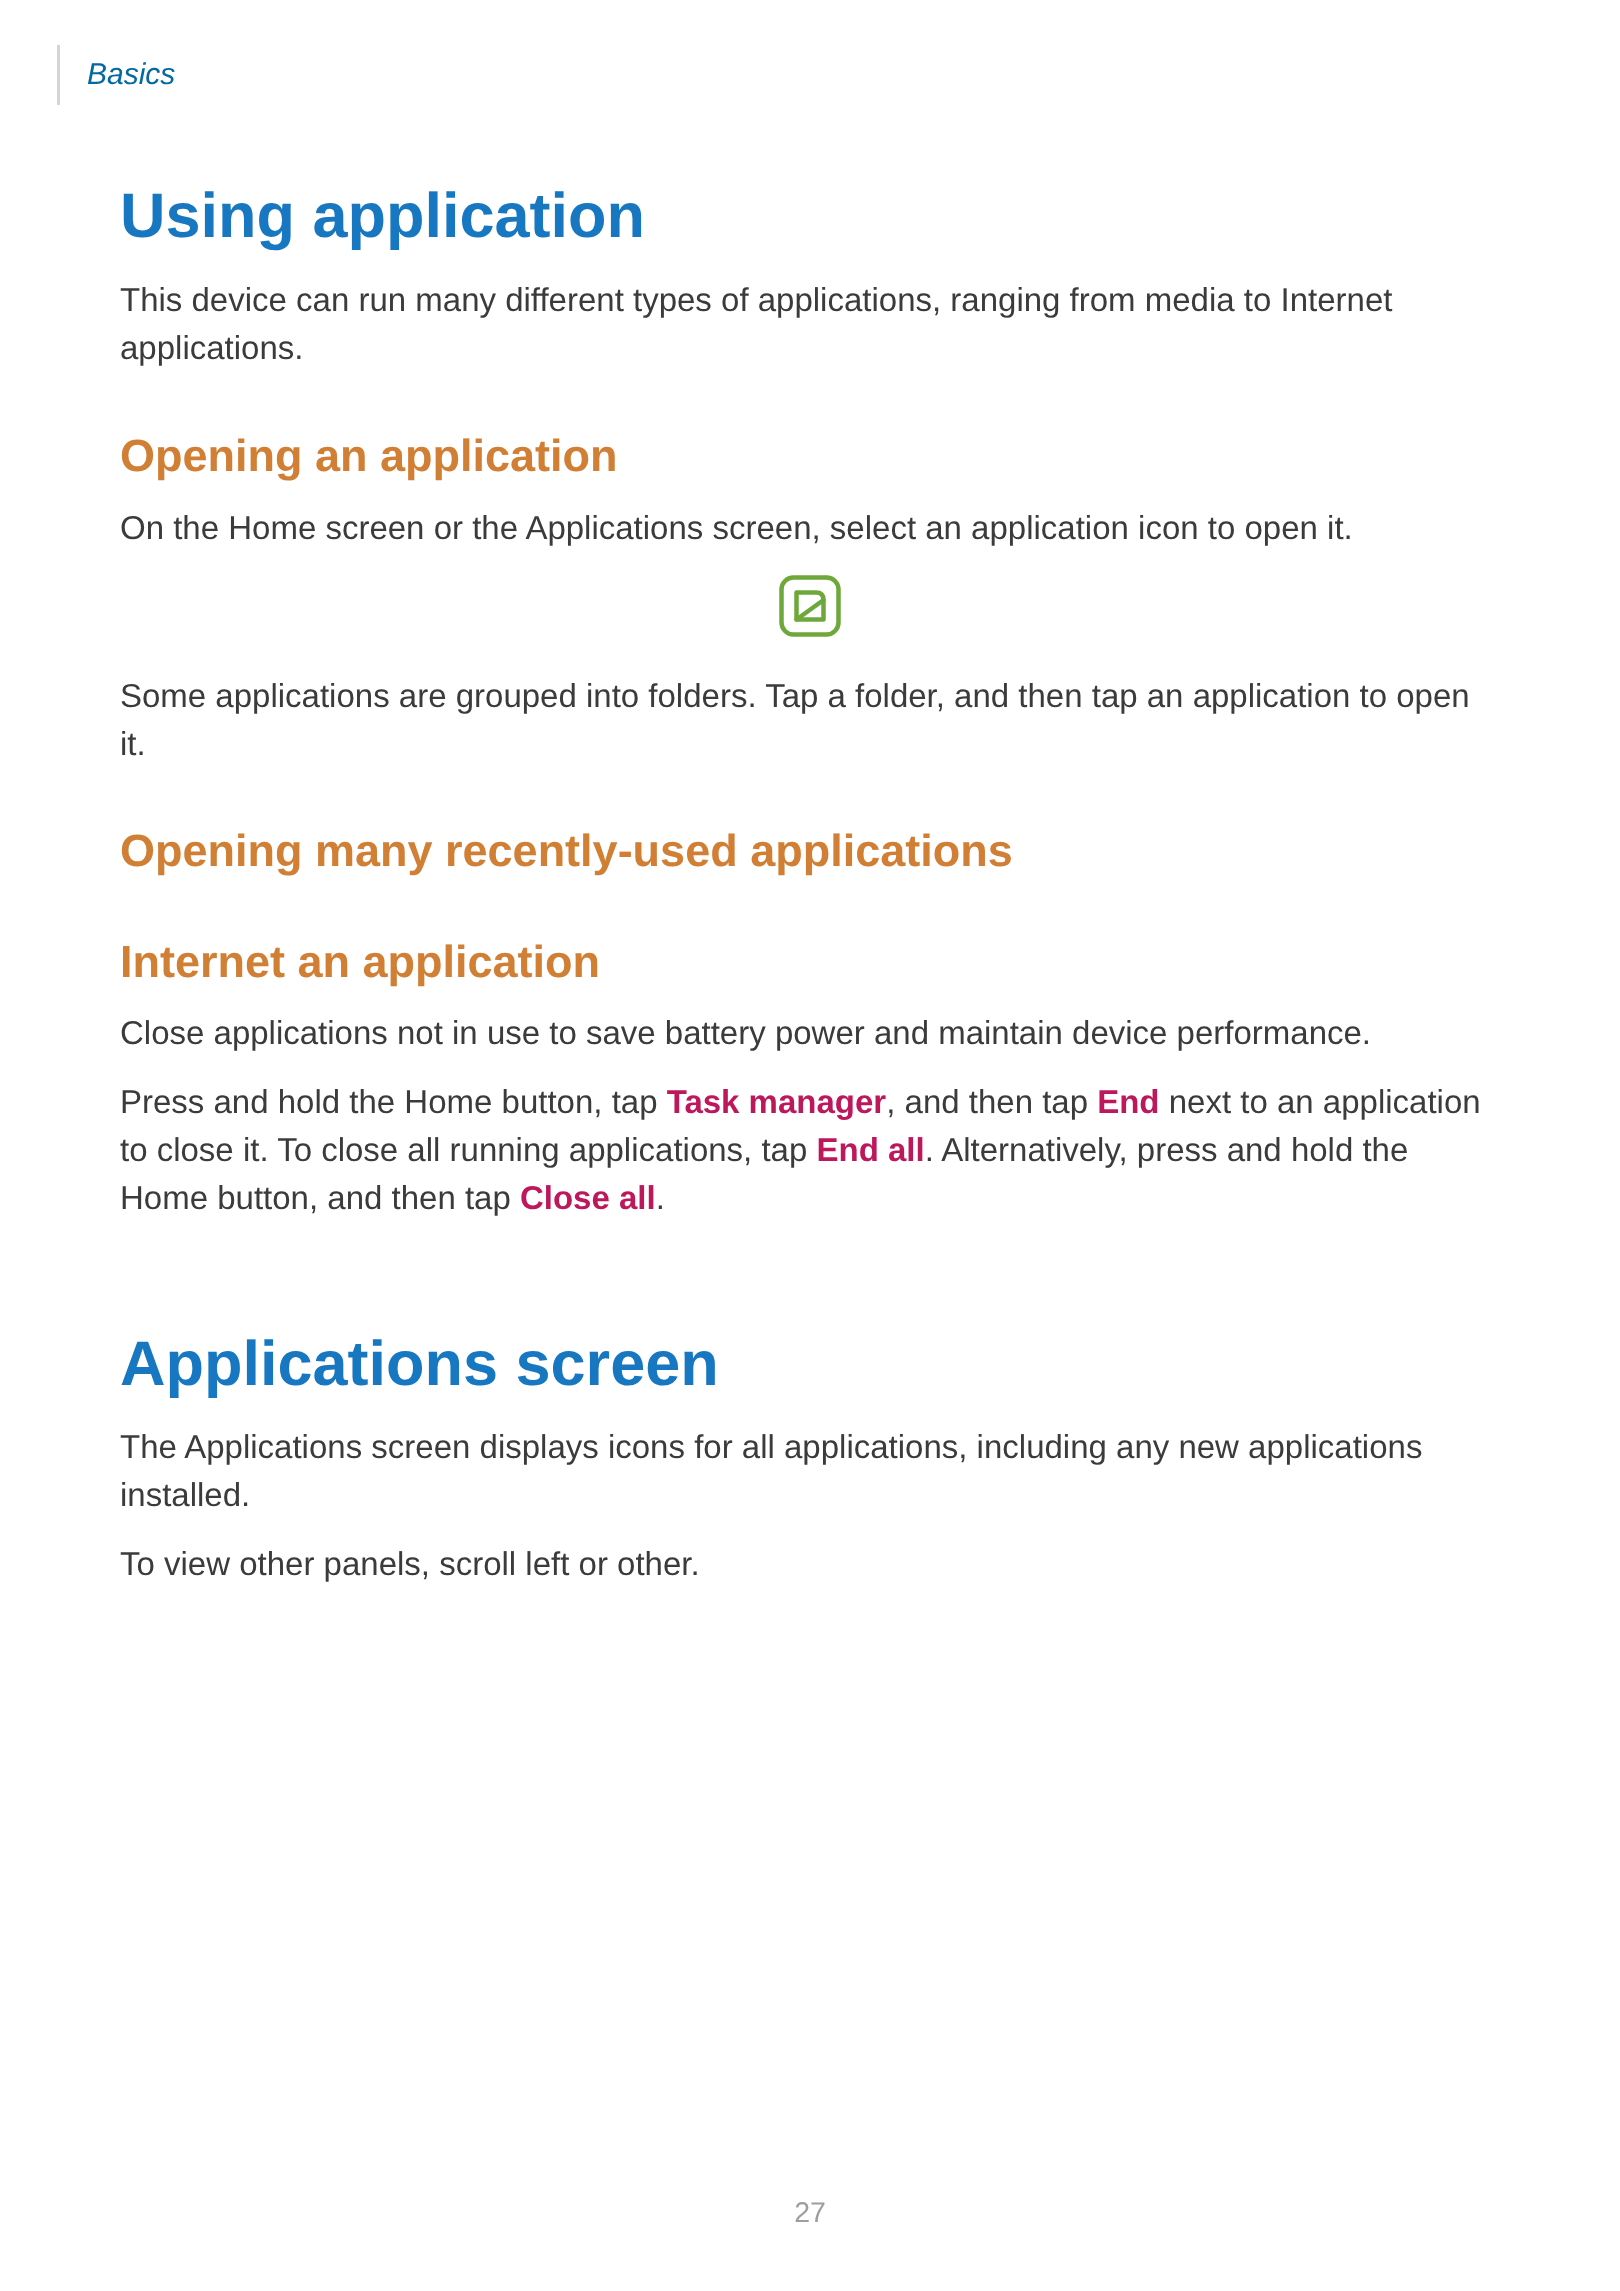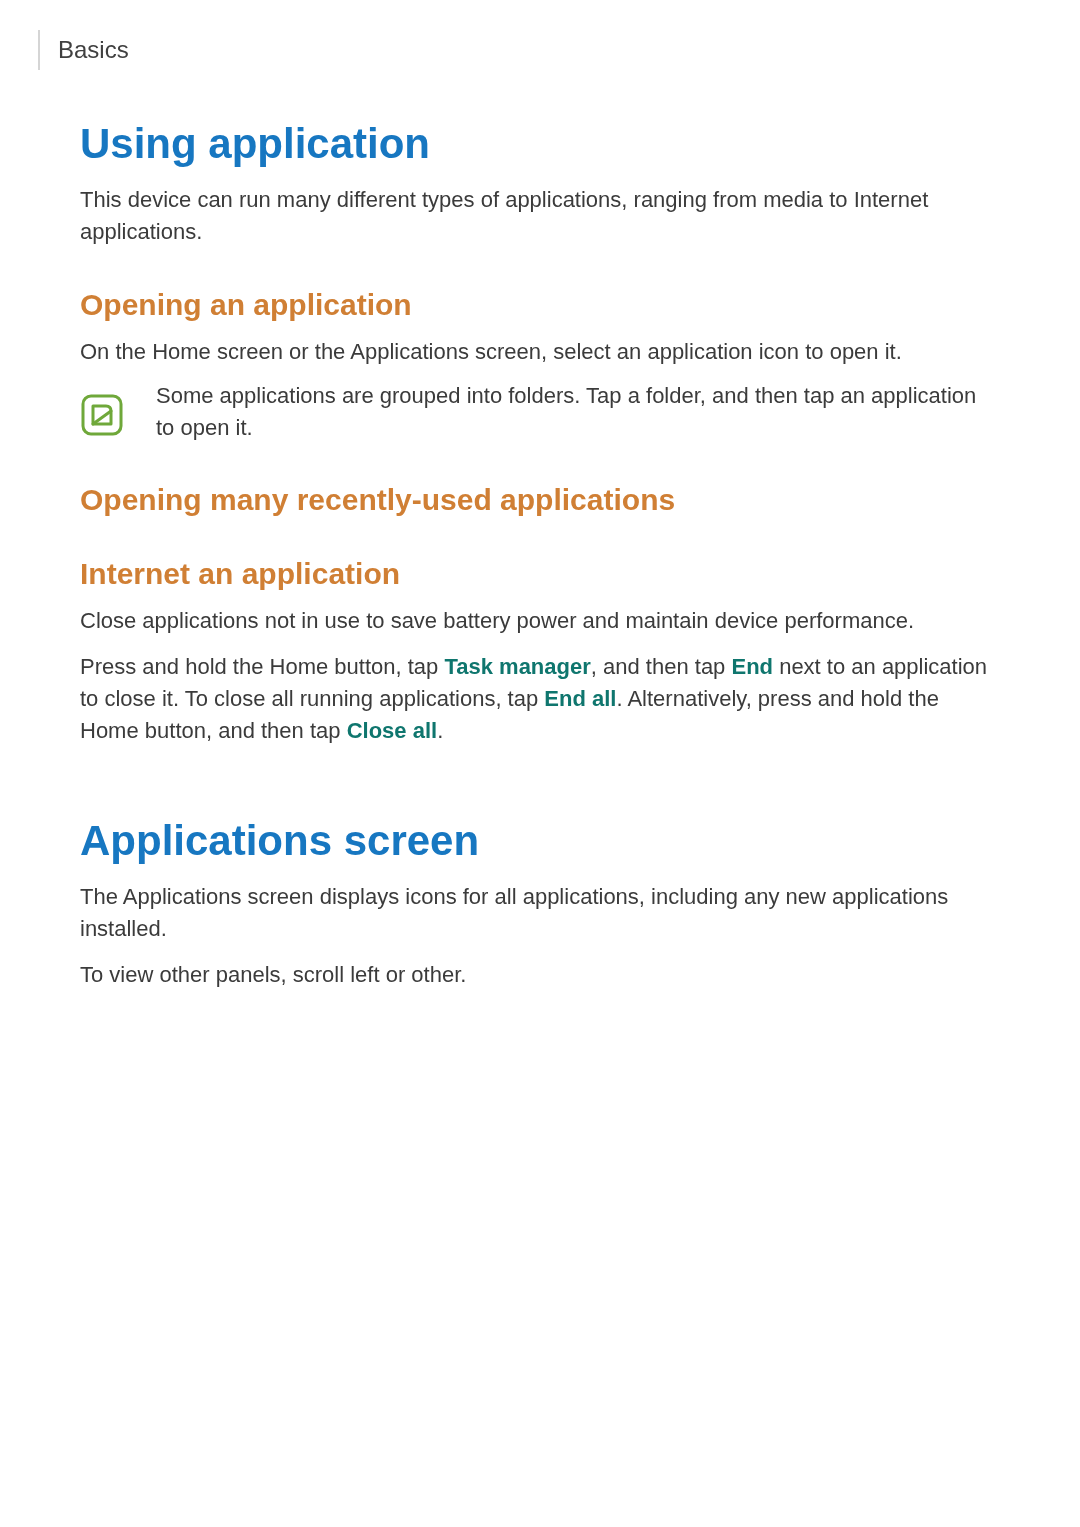--- a/index.html
+++ b/index.html
@@ -25,22 +25,23 @@
     margin-left: -42px;
     margin-bottom: 50px;
   }
   .header-pipe {
     width: 0;
     border-left: 2px solid #d5d5d5;
     height: 40px;
     margin-right: 18px;
   }
   .header-label {
-    font-size: 24px;
-    color: #404040;
+    font-size: 20px;
+    color: #0369a1;
+    font-style: italic;
   }
   h1.section-title {
     margin: 0 0 16px 0;
     font-size: 42px;
     font-weight: 700;
     color: #1777c1;
     letter-spacing: 0px;
   }
   h2.subsection-title {
     margin: 40px 0 12px 0;
@@ -50,37 +51,38 @@
     letter-spacing: 0px;
   }
   p.body {
     margin: 14px 0 12px 0;
     line-height: 1.45;
     color: #3b3b3b;
     font-size: 22px;
   }
   .note-row {
     display: flex;
-    align-items: flex-end;
-    gap: 32px;
+    align-items: center;
+    gap: 16px;
     margin-top: 8px;
+    flex-direction: column;
   }
   .note-icon {
     flex: 0 0 auto;
     margin-top: 2px;
   }
   .note-text {
     flex: 1;
     line-height: 1.45;
     font-size: 22px;
     color: #3b3b3b;
   }
   .bold {
     font-weight: 700;
-    color: #0f766e;
+    color: #be185d;
   }
   .section-gap {
     height: 58px;
   }
   .page-number {
     position: absolute;
     bottom: 40px;
     left: 0;
     width: 100%;
     text-align: center;
@@ -121,13 +123,14 @@
   <p class="body">
     <span>Press and hold the Home button, tap </span><span class="bold">Task manager</span><span>, and then tap </span><span class="bold">End</span><span> next to an application to close it. To close all running applications, tap </span><span class="bold">End all</span><span>. Alternatively, press and hold the Home button, and then tap </span><span class="bold">Close all</span><span>.</span>
   </p>
 
   <div class="section-gap"></div>
 
   <h1 class="section-title">Applications screen</h1>
   <p class="body">The Applications screen displays icons for all applications, including any new applications installed.</p>
   <p class="body">To view other panels, scroll left or other.</p>
 
+  <div class="page-number">27</div>
 </div>
 
 </body></html>

